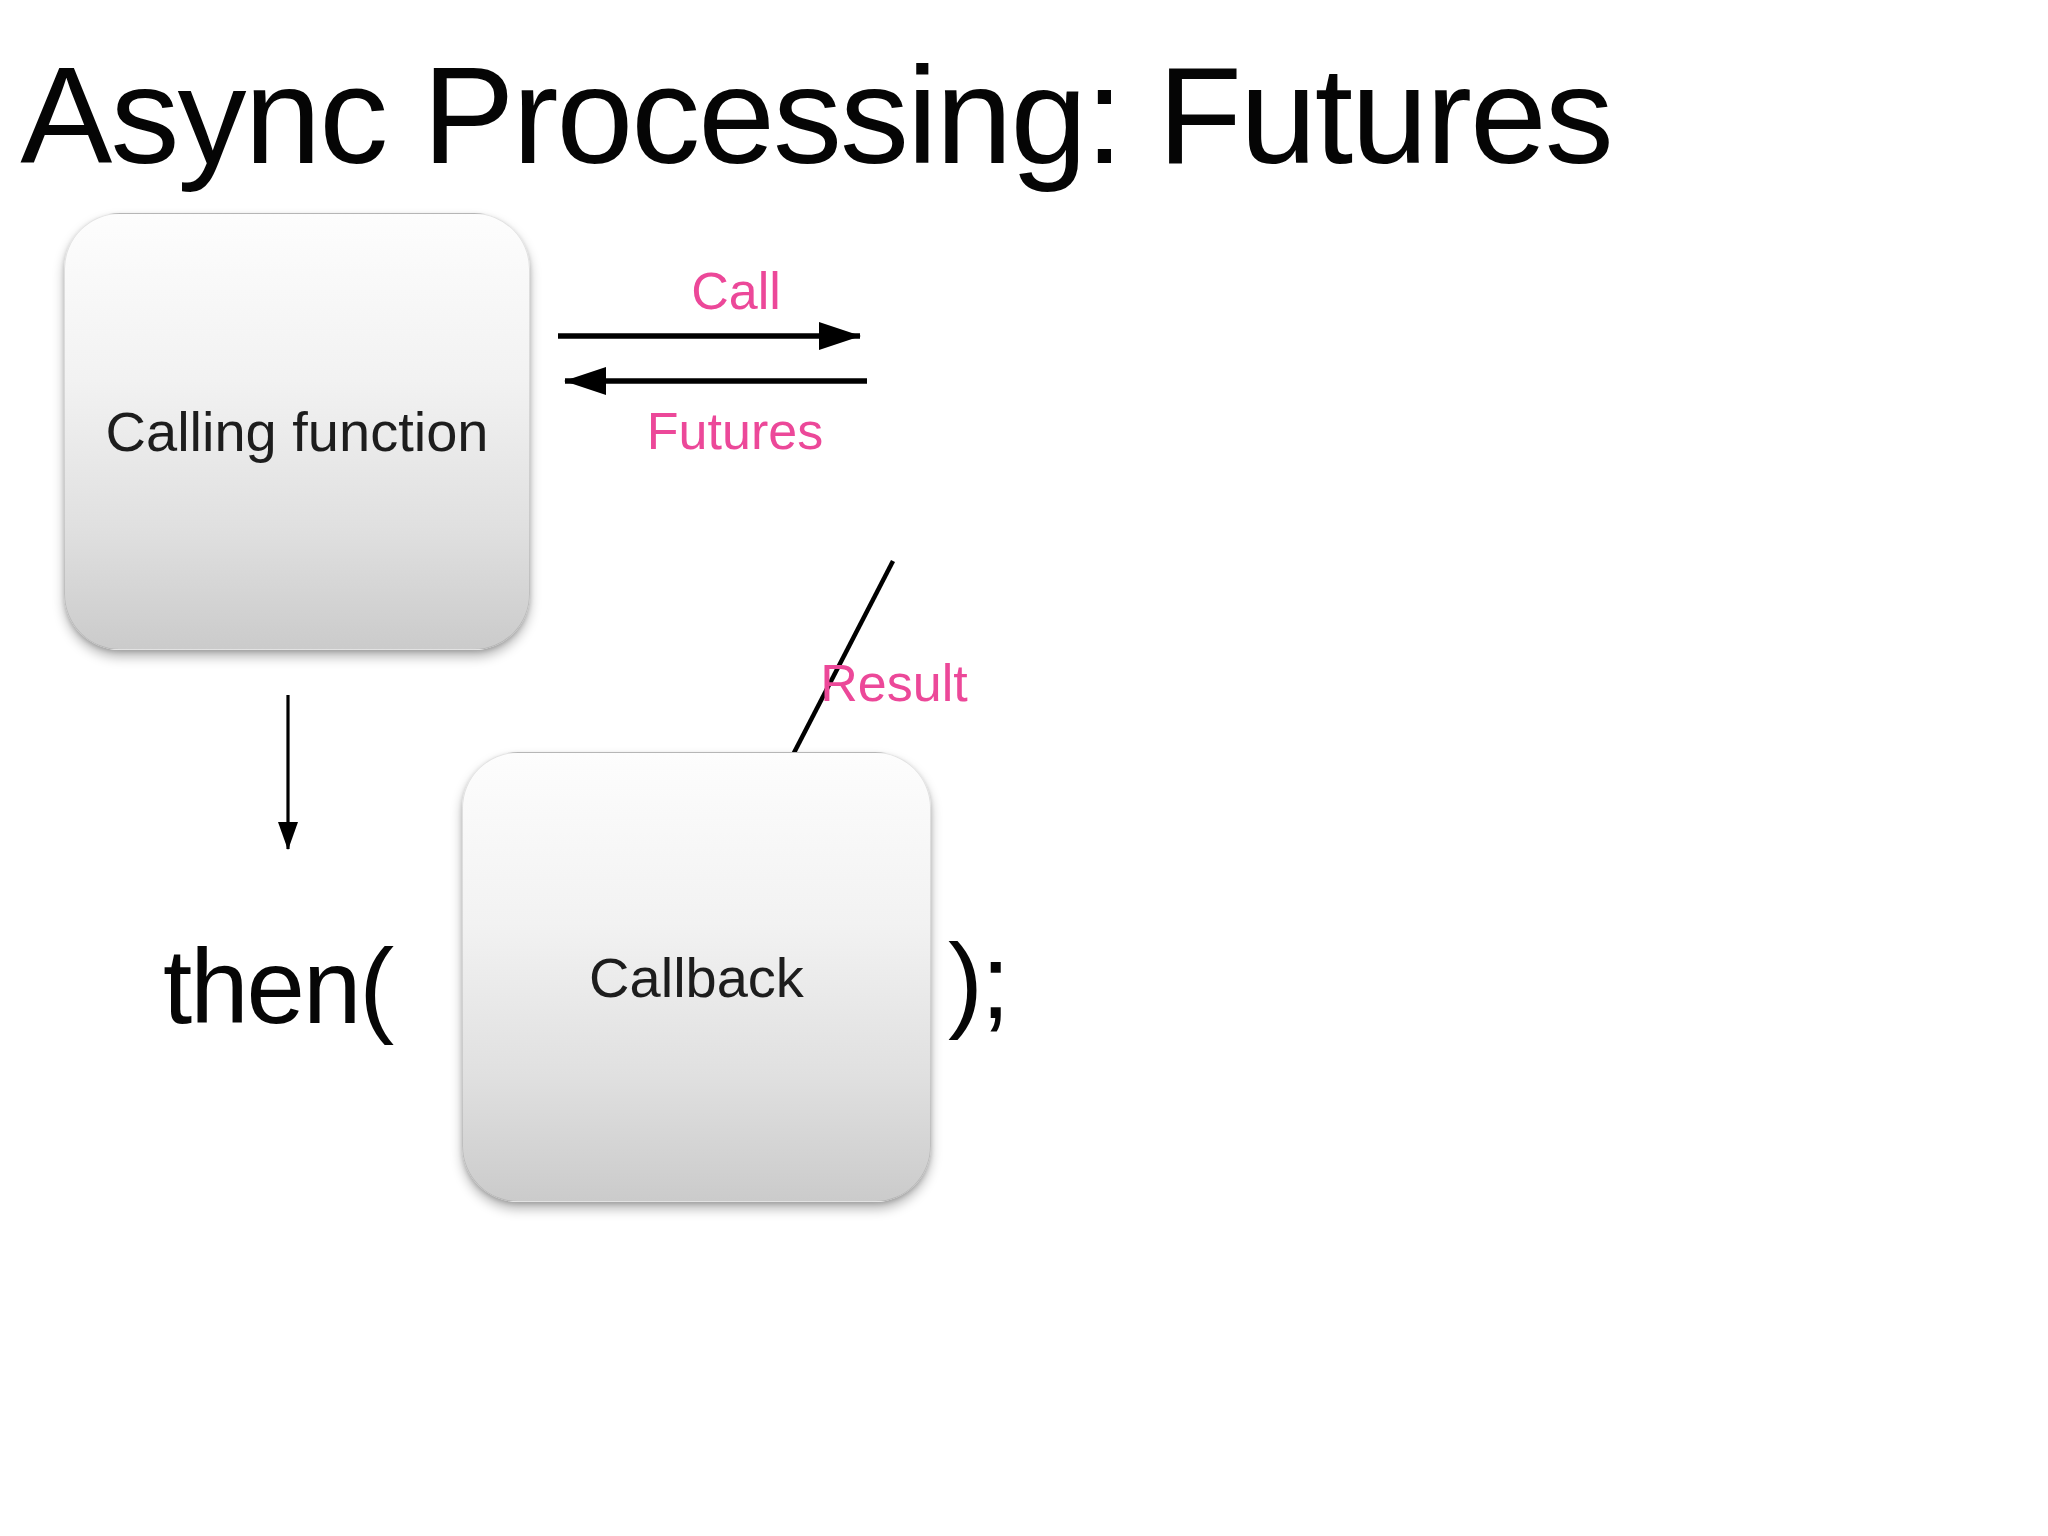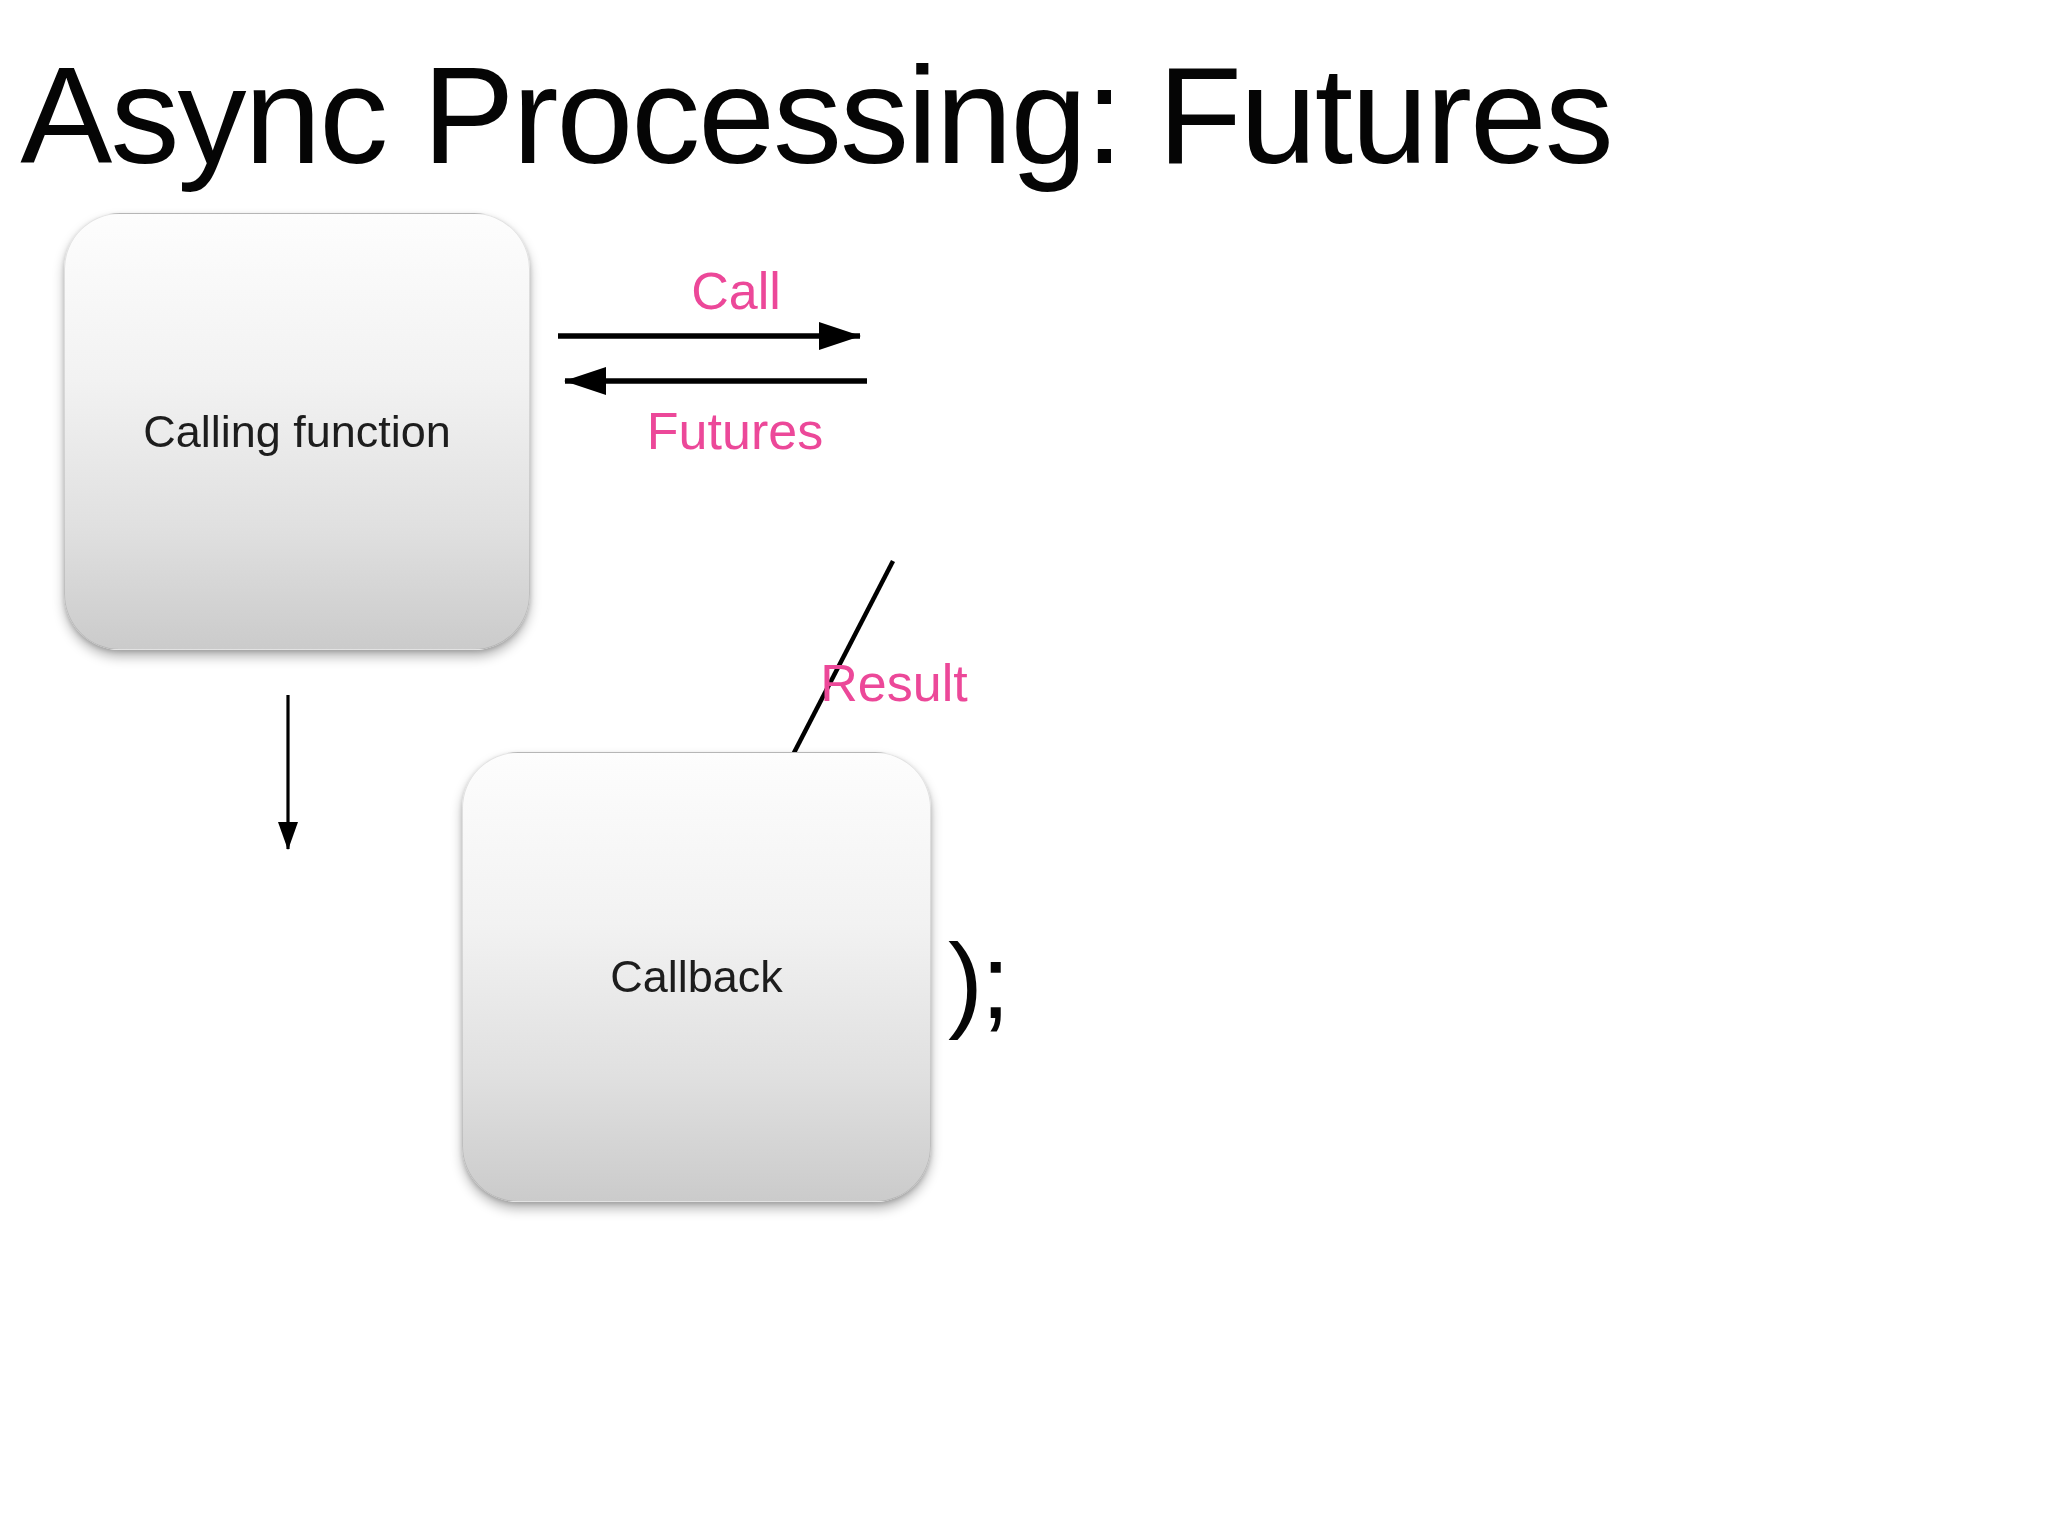--- a/index.html
+++ b/index.html
@@ -41,21 +41,21 @@
     position: absolute;
     border-radius: 56px;
     background: linear-gradient(180deg, #fdfdfd 0%, #f2f2f2 38%, #e0e0e0 72%, #cbcbcb 100%);
     border: 1px solid rgba(0,0,0,0.10);
     box-shadow: 0 7px 12px rgba(0,0,0,0.28), 0 2px 4px rgba(0,0,0,0.16);
     display: flex;
     align-items: center;
     justify-content: center;
   }
   .box-label {
-    font-size: 45px;
+    font-size: 56px;
     font-weight: 400;
     color: #1d1d1d;
     white-space: nowrap;
   }
   .box-calling { left: 64px;  top: 213px; width: 464px; height: 435px; }
   .box-slow    { left: 899px; top: 215px; width: 471px; height: 440px; }
   .box-callback{ left: 462px; top: 752px; width: 467px; height: 448px; }
 
   .arrow-label {
     position: absolute;
@@ -111,16 +111,17 @@
   <div class="box box-callback">
     <span class="box-label">Callback</span>
   </div>
 
   <div class="arrow-label label-call">Call</div>
 
   <div class="arrow-label label-future">Futures</div>
 
   <div class="arrow-label label-result">Result</div>
 
+  <div class="code-text code-prefix">then(</div>
 
   <div class="code-text code-suffix">);</div>
 
 </div>
 
 </body></html>

